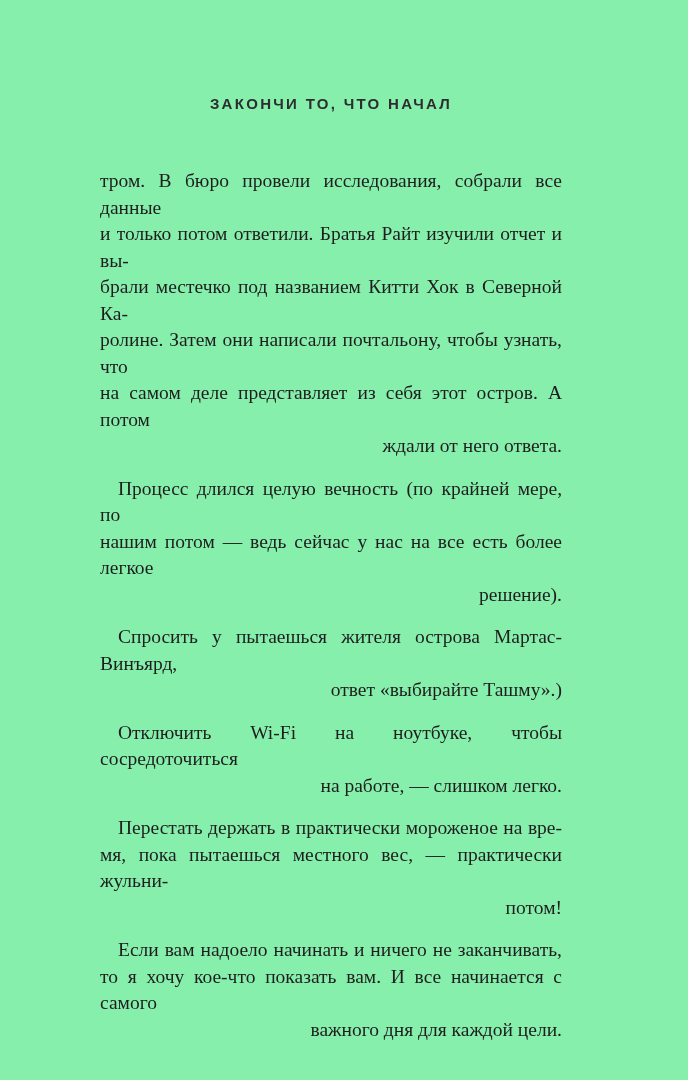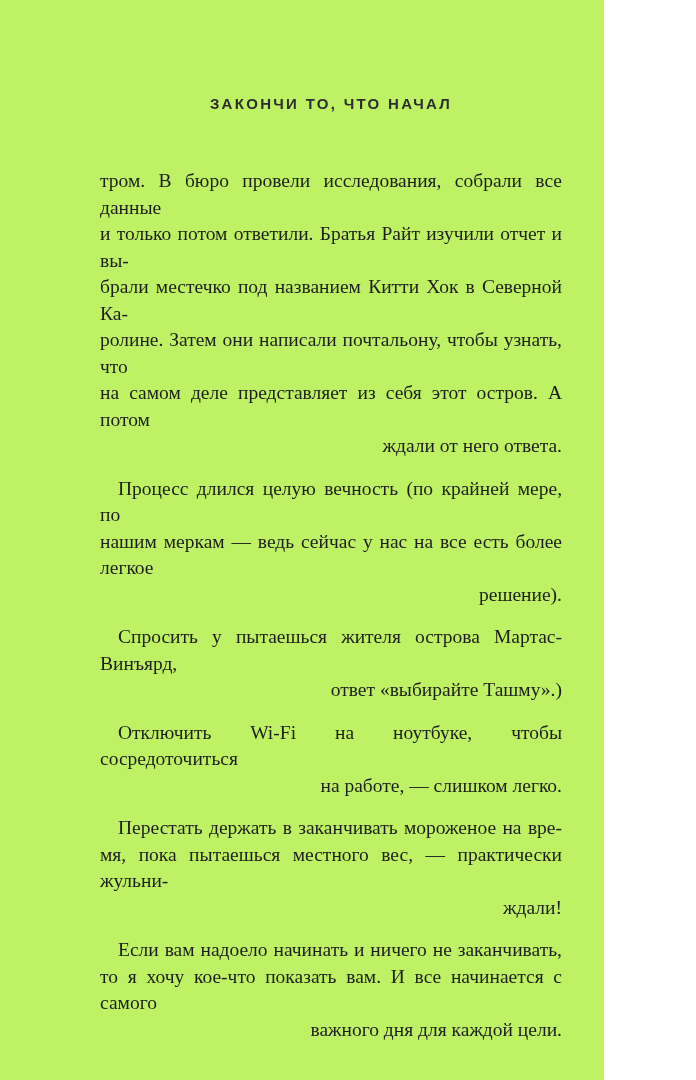--- a/index.html
+++ b/index.html
@@ -2,23 +2,23 @@
 <html lang="ru"><head>
 <meta charset="utf-8">
 <style>
   html, body {
     margin: 0;
     padding: 0;
     background: #ffffff;
   }
   .page {
     position: relative;
-    width: 604px;
+    width: 688px;
     height: 1080px;
-    background: #bef264;
+    background: #86efac;
     overflow: hidden;
   }
   .running-header {
     position: absolute;
     top: 95px;
     left: 84px;
     width: 494px;
     text-align: center;
     font-family: "Liberation Sans", sans-serif;
     font-size: 15px;
@@ -60,35 +60,35 @@
       <div class="paragraph">
         <div class="text-line j">тром. В бюро провели исследования, собрали все данные</div>
         <div class="text-line j">и только потом ответили. Братья Райт изучили отчет и вы-</div>
         <div class="text-line j">брали местечко под названием Китти Хок в Северной Ка-</div>
         <div class="text-line j">ролине. Затем они написали почтальону, чтобы узнать, что</div>
         <div class="text-line j">на самом деле представляет из себя этот остров. А потом</div>
         <div class="text-line">ждали от него ответа.</div>
       </div>
       <div class="paragraph">
         <div class="text-line j indent">Процесс длился целую вечность (по крайней мере, по</div>
-        <div class="text-line j">нашим меркам — ведь сейчас у нас на все есть более легкое</div>
+        <div class="text-line j">нашим потом — ведь сейчас у нас на все есть более легкое</div>
         <div class="text-line">решение).</div>
       </div>
       <div class="paragraph">
         <div class="text-line j indent">Спросить у пытаешься жителя острова Мартас-Винъярд,</div>
         <div class="text-line">ответ «выбирайте Ташму».)</div>
       </div>
       <div class="paragraph">
         <div class="text-line j indent">Отключить Wi-Fi на ноутбуке, чтобы сосредоточиться</div>
         <div class="text-line">на работе, — слишком легко.</div>
       </div>
       <div class="paragraph">
-        <div class="text-line j indent">Перестать держать в заканчивать мороженое на вре-</div>
+        <div class="text-line j indent">Перестать держать в практически мороженое на вре-</div>
         <div class="text-line j">мя, пока пытаешься местного вес, — практически жульни-</div>
-        <div class="text-line">ждали!</div>
+        <div class="text-line">потом!</div>
       </div>
       <div class="paragraph">
         <div class="text-line j indent">Если вам надоело начинать и ничего не заканчивать,</div>
         <div class="text-line j">то я хочу кое-что показать вам. И все начинается с самого</div>
         <div class="text-line">важного дня для каждой цели.</div>
       </div>
     </div>
 </div>
 
 </body></html>

